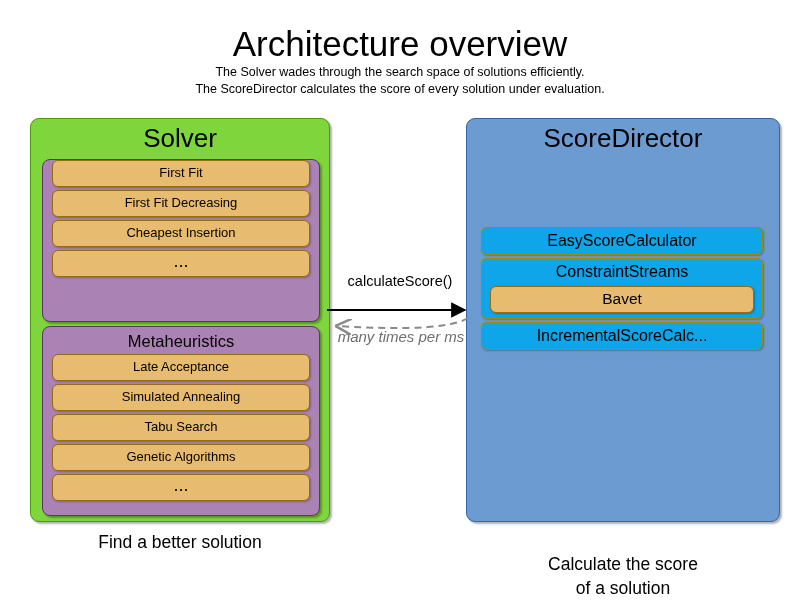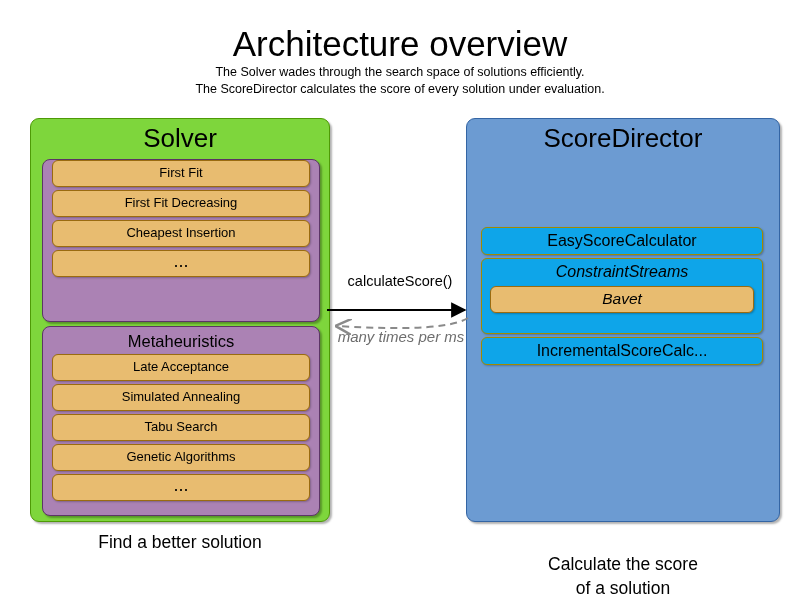--- a/index.html
+++ b/index.html
@@ -121,21 +121,21 @@
     border-radius: 6px;
     box-sizing: border-box;
     margin-bottom: 3px;
     text-align: center;
     font-size: 16px;
     line-height: 25px;
     height: 28px;
     color: #000;
     box-shadow: 1px 1px 2px rgba(0,0,0,0.25);
   }
-  .item-yellow.has-child { height: auto; padding-bottom: 20px; font-style: italic; }
+  .item-yellow.has-child { height: auto; padding-bottom: 5px; }
   .item-nested {
     margin: 2px 8px 0 8px;
     height: 27px;
     background: #e8bc70;
     border: 1.5px solid #9a6b10;
     border-radius: 6px;
     box-sizing: border-box;
     text-align: center;
     font-size: 15.5px;
     line-height: 24px;

